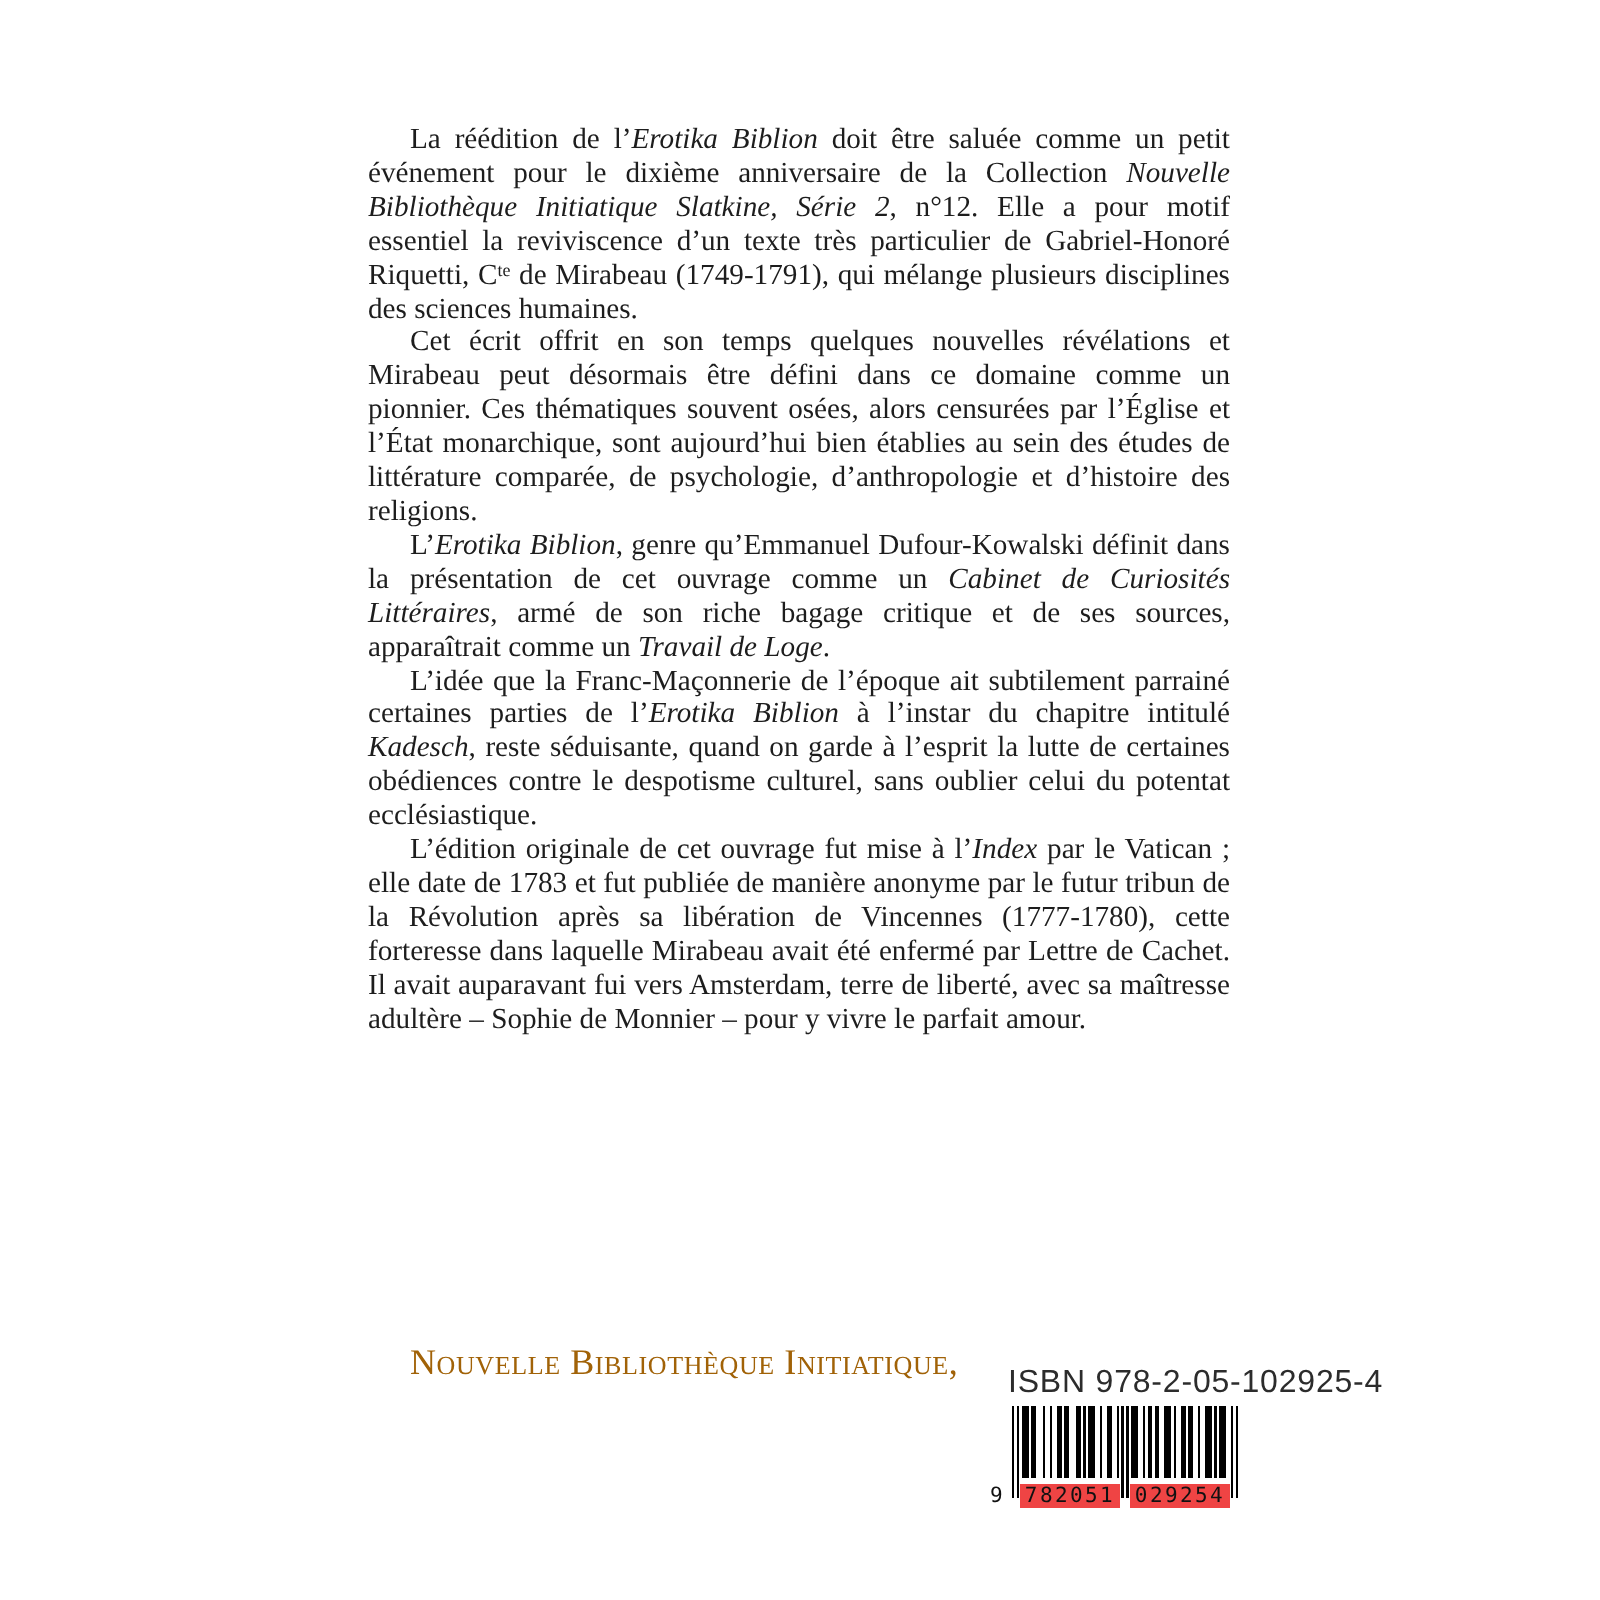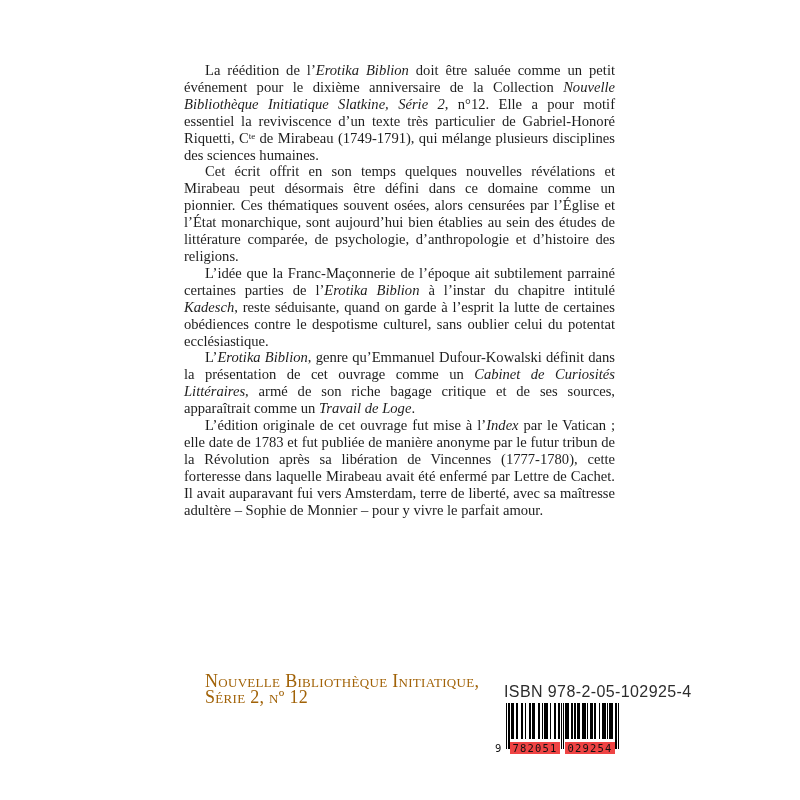--- a/index.html
+++ b/index.html
@@ -99,28 +99,27 @@
   .bc-g2 { left: 59px; margin-top: 30px; }
 </style>
 </head>
 <body>
 
 <div class="cover">
 
   <div class="text-block" id="paragraphs">
       <p class="para"><span>La réédition de l’</span><i>Erotika Biblion</i><span> doit être saluée comme un petit événement pour le dixième anniversaire de la Collection </span><i>Nouvelle Bibliothèque Initiatique Slatkine, Série 2</i><span>, n°12. Elle a pour motif essentiel la reviviscence d’un texte très particulier de Gabriel-Honoré Riquetti, C</span><sup>te</sup><span> de Mirabeau (1749-1791), qui mélange plusieurs disciplines des sciences humaines.</span></p>
       <p class="para"><span>Cet écrit offrit en son temps quelques nouvelles révélations et Mirabeau peut désormais être défini dans ce domaine comme un pionnier. Ces thématiques souvent osées, alors censurées par l’Église et l’État monarchique, sont aujourd’hui bien établies au sein des études de littérature comparée, de psychologie, d’anthropologie et d’histoire des religions.</span></p>
+      <p class="para"><span>L’</span><i>Erotika Biblion</i><span>, genre qu’Emmanuel Dufour-Kowalski définit dans la présentation de cet ouvrage comme un </span><i>Cabinet de Curiosités Littéraires</i><span>, armé de son riche bagage critique et de ses sources, apparaîtrait comme un </span><i>Travail de Loge</i><span>.</span></p>
       <p class="para"><span>L’idée que la Franc-Maçonnerie de l’époque ait subtilement parrainé certaines parties de l’</span><i>Erotika Biblion</i><span> à l’instar du chapitre intitulé </span><i>Kadesch</i><span>, reste séduisante, quand on garde à l’esprit la lutte de certaines obédiences contre le despotisme culturel, sans oublier celui du potentat ecclésiastique.</span></p>
-      <p class="para"><span>L’</span><i>Erotika Biblion</i><span>, genre qu’Emmanuel Dufour-Kowalski définit dans la présentation de cet ouvrage comme un </span><i>Cabinet de Curiosités Littéraires</i><span>, armé de son riche bagage critique et de ses sources, apparaîtrait comme un </span><i>Travail de Loge</i><span>.</span></p>
       <p class="para"><span>L’édition originale de cet ouvrage fut mise à l’</span><i>Index</i><span> par le Vatican ; elle date de 1783 et fut publiée de manière anonyme par le futur tribun de la Révolution après sa libération de Vincennes (1777-1780), cette forteresse dans laquelle Mirabeau avait été enfermé par Lettre de Cachet. Il avait auparavant fui vers Amsterdam, terre de liberté, avec sa maîtresse adultère – Sophie de Monnier – pour y vivre le parfait amour.</span></p>
     </div>
 
   <div class="colophon">
     <div>Nouvelle Bibliothèque Initiatique,</div>
-    <div>Série 2, nº 12</div>
   </div>
 
   <div class="isbn-block">
     <div class="isbn-label">ISBN 978-2-05-102925-4</div>
     <div class="barcode-wrap">
       <svg id="barcode" viewBox="0 0 95 46" preserveAspectRatio="none" shape-rendering="crispEdges" aria-hidden="true">
           <rect x="0" y="0" width="1" height="46" fill="#000"></rect>
           <rect x="2" y="0" width="1" height="46" fill="#000"></rect>
           <rect x="4" y="0" width="3" height="36" fill="#000"></rect>
           <rect x="8" y="0" width="2" height="36" fill="#000"></rect>

